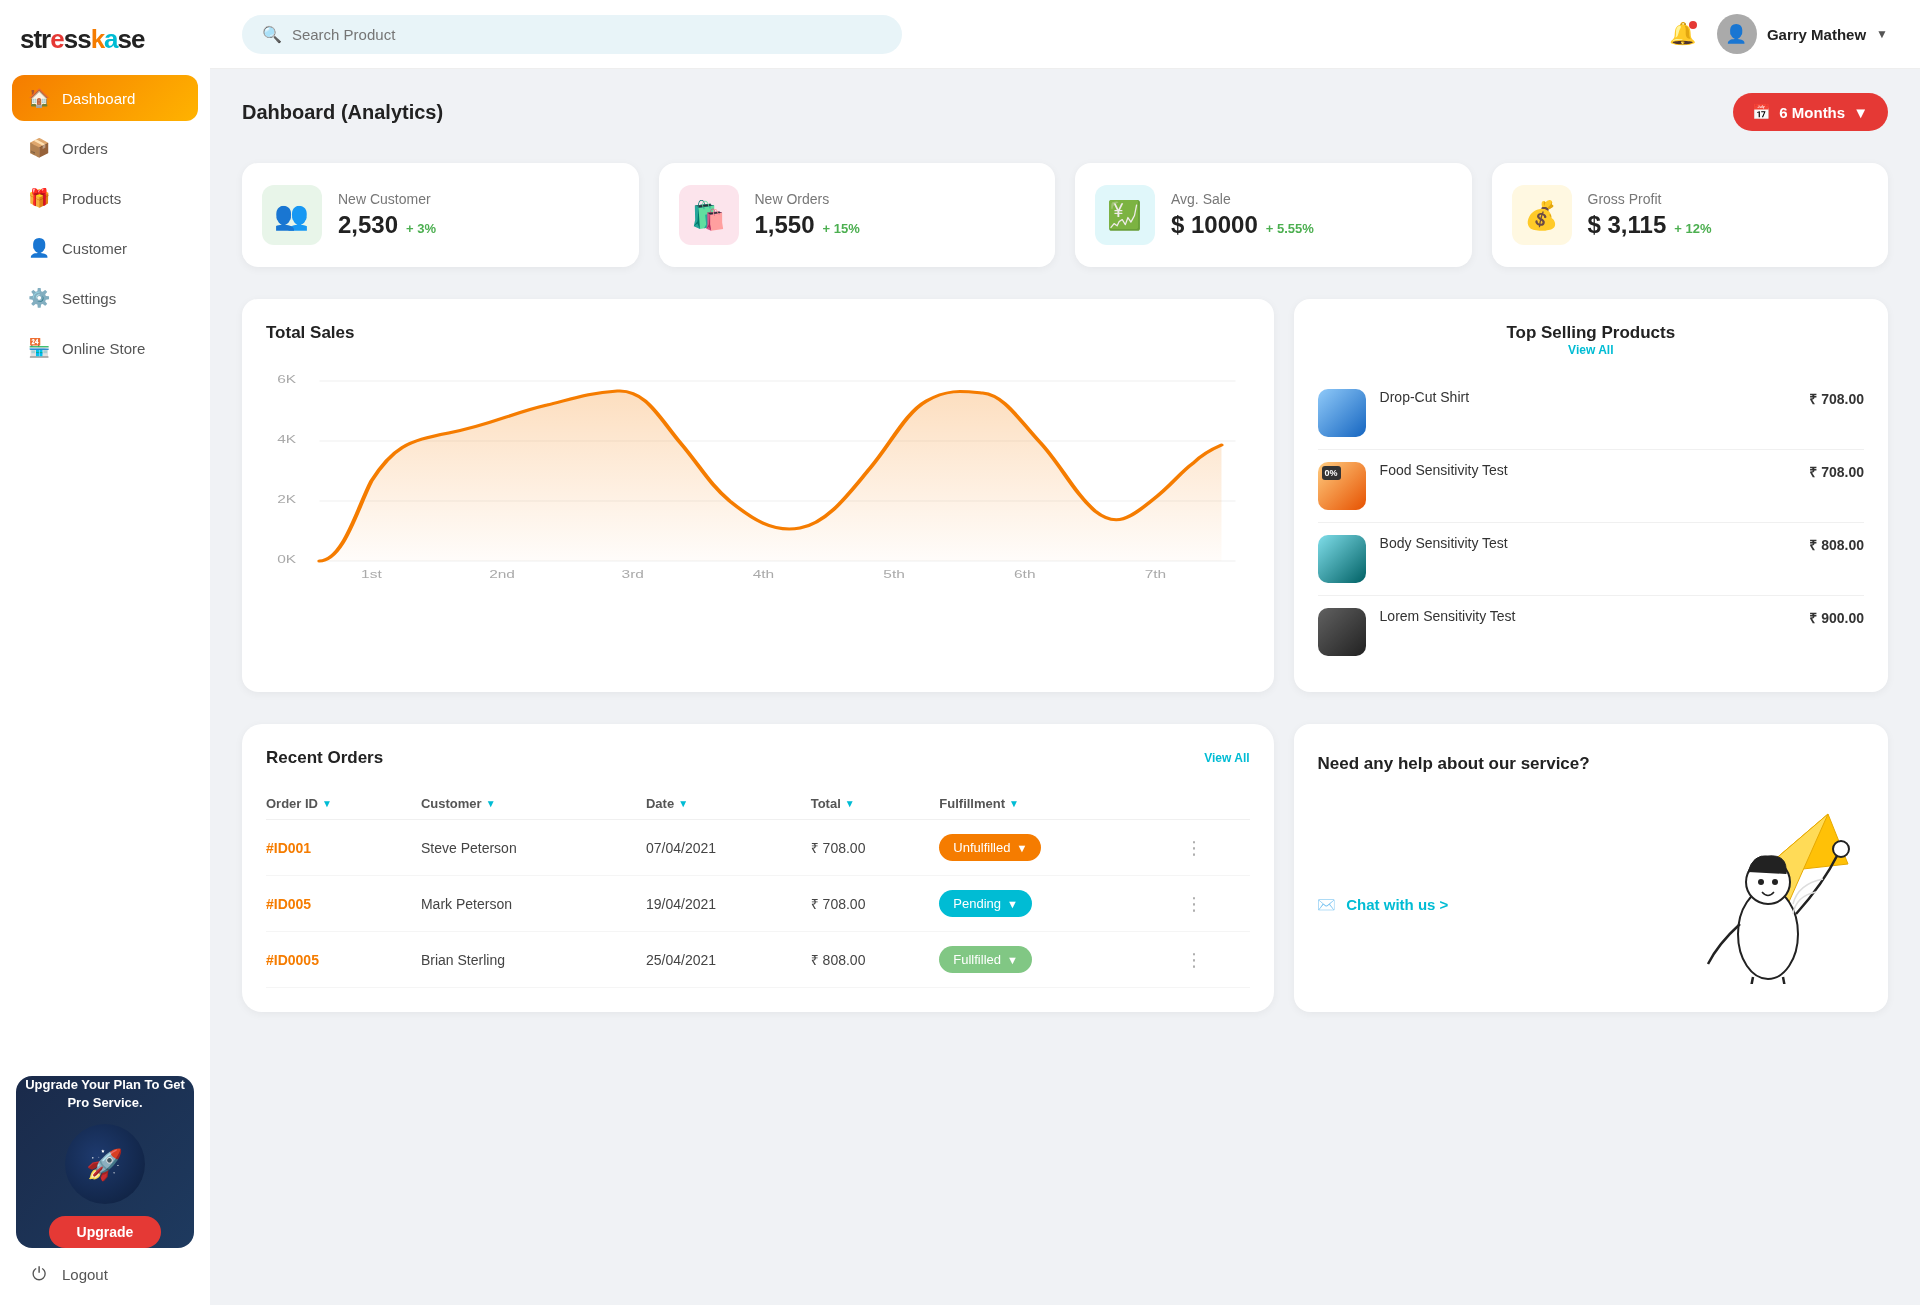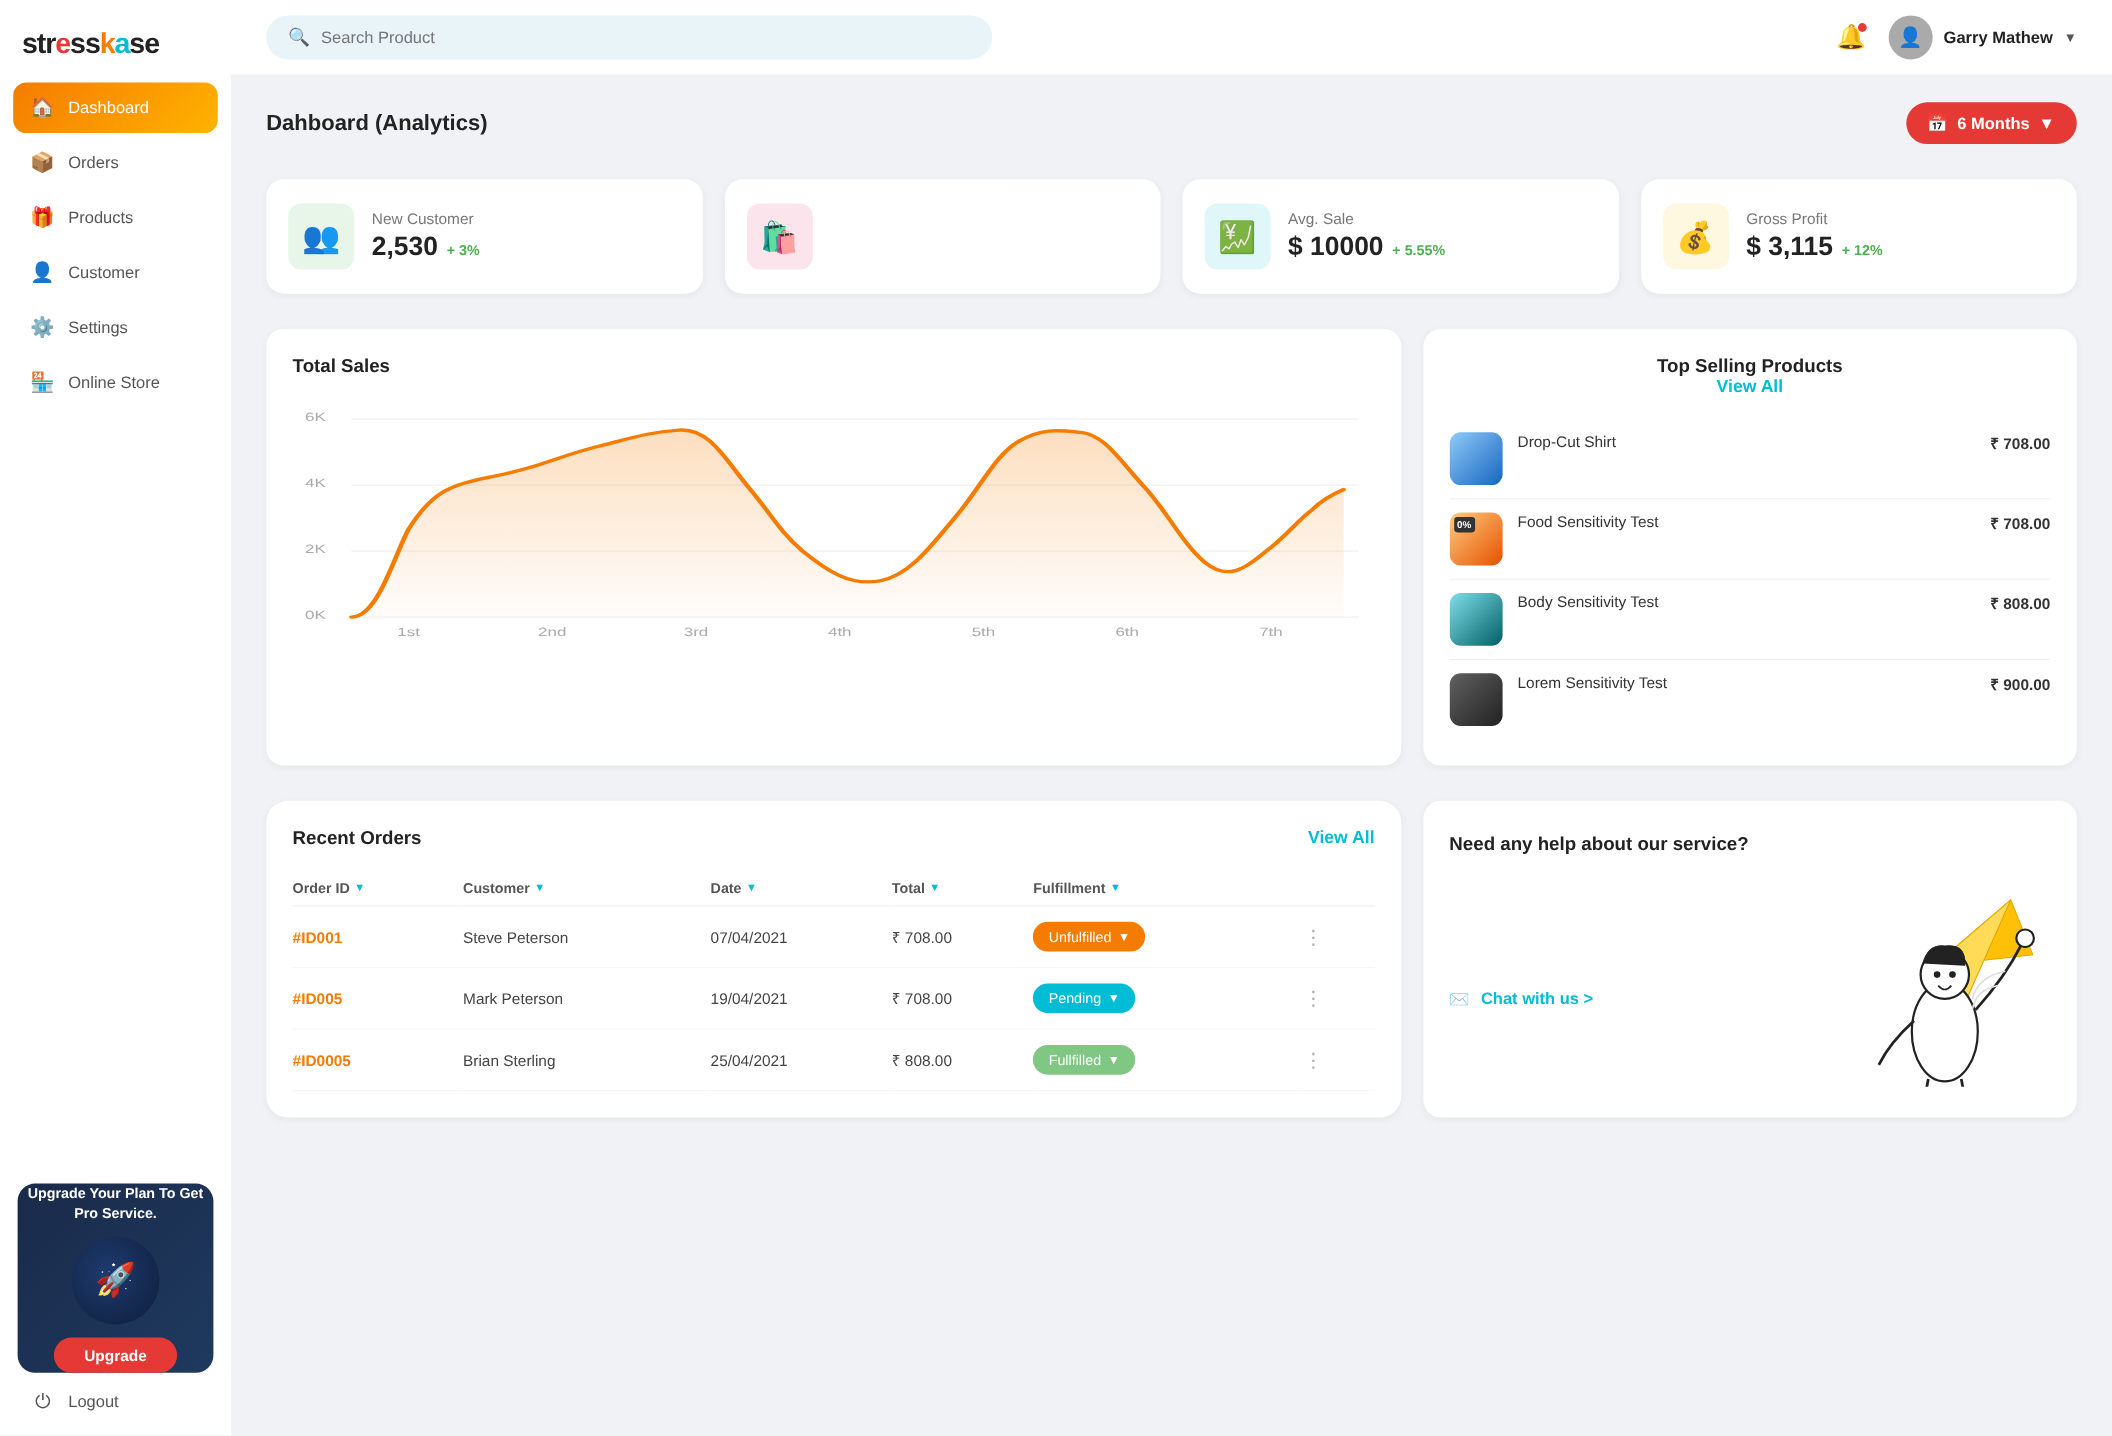--- a/index.html
+++ b/index.html
@@ -240,21 +240,21 @@
       flex: 1;
     }
     .top-selling-header {
       display: flex;
       justify-content: space-between;
       align-items: center;
       margin-bottom: 20px;
       flex-direction: column;
     }
     .top-selling-title { font-size: 17px; font-weight: 700; color: #222; }
-    .view-all-link { color: #00bcd4; font-size: 16px; font-weight: 600; cursor: pointer; text-decoration: none; }
+    .view-all-link { color: #00bcd4; font-size: 12px; font-weight: 600; cursor: pointer; text-decoration: none; }
 
     .product-item {
       display: flex;
       align-items: flex-start;
       gap: 14px;
       padding: 12px 0;
       border-bottom: 1px solid #f0f0f0;
     }
     .product-item:last-child { border-bottom: none; }
     .product-thumb {
@@ -446,20 +446,27 @@
           <div class="stat-label">New Customer</div>
           <div class="stat-value">
             <span>2,530</span>
             <span class="stat-change">+ 3%</span>
           </div>
         </div>
       </div>
       <div class="stat-card">
         <div class="stat-icon-wrap red">
           <span>🛍️</span>
+        </div>
+        <div class="stat-info">
+          <div class="stat-label">New Orders</div>
+          <div class="stat-value">
+            <span>1,550</span>
+            <span class="stat-change">+ 15%</span>
+          </div>
         </div>
       </div>
       <div class="stat-card">
         <div class="stat-icon-wrap teal">
           <span>💹</span>
         </div>
         <div class="stat-info">
           <div class="stat-label">Avg. Sale</div>
           <div class="stat-value">
             <span>$ 10000</span>

